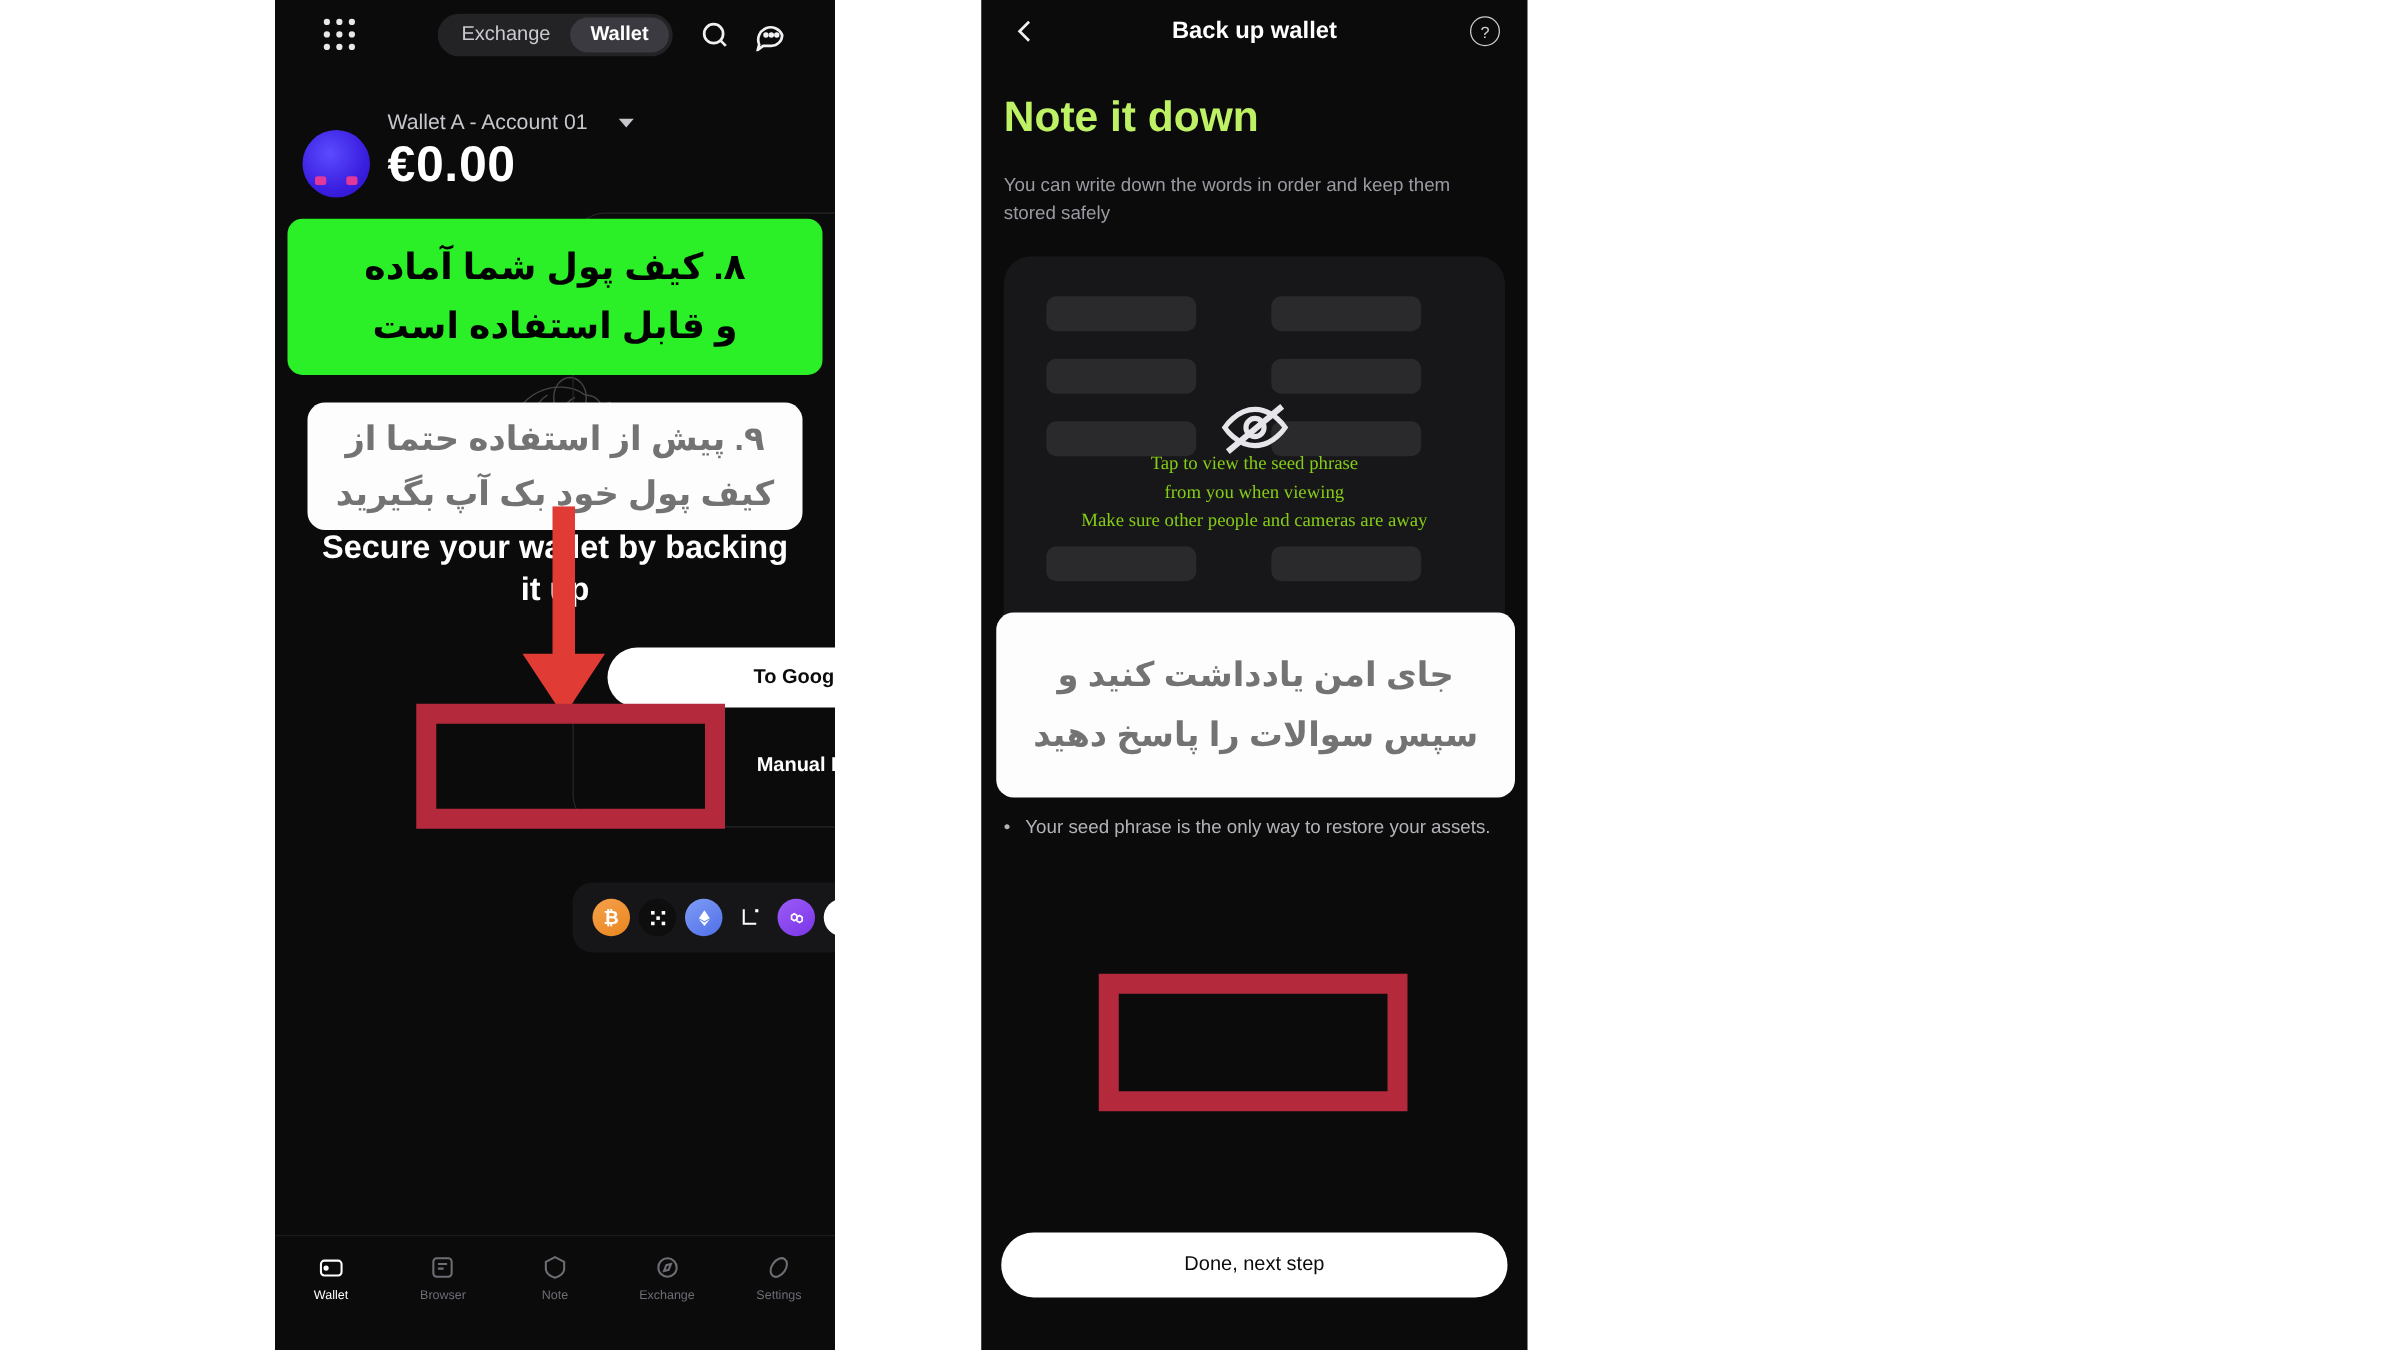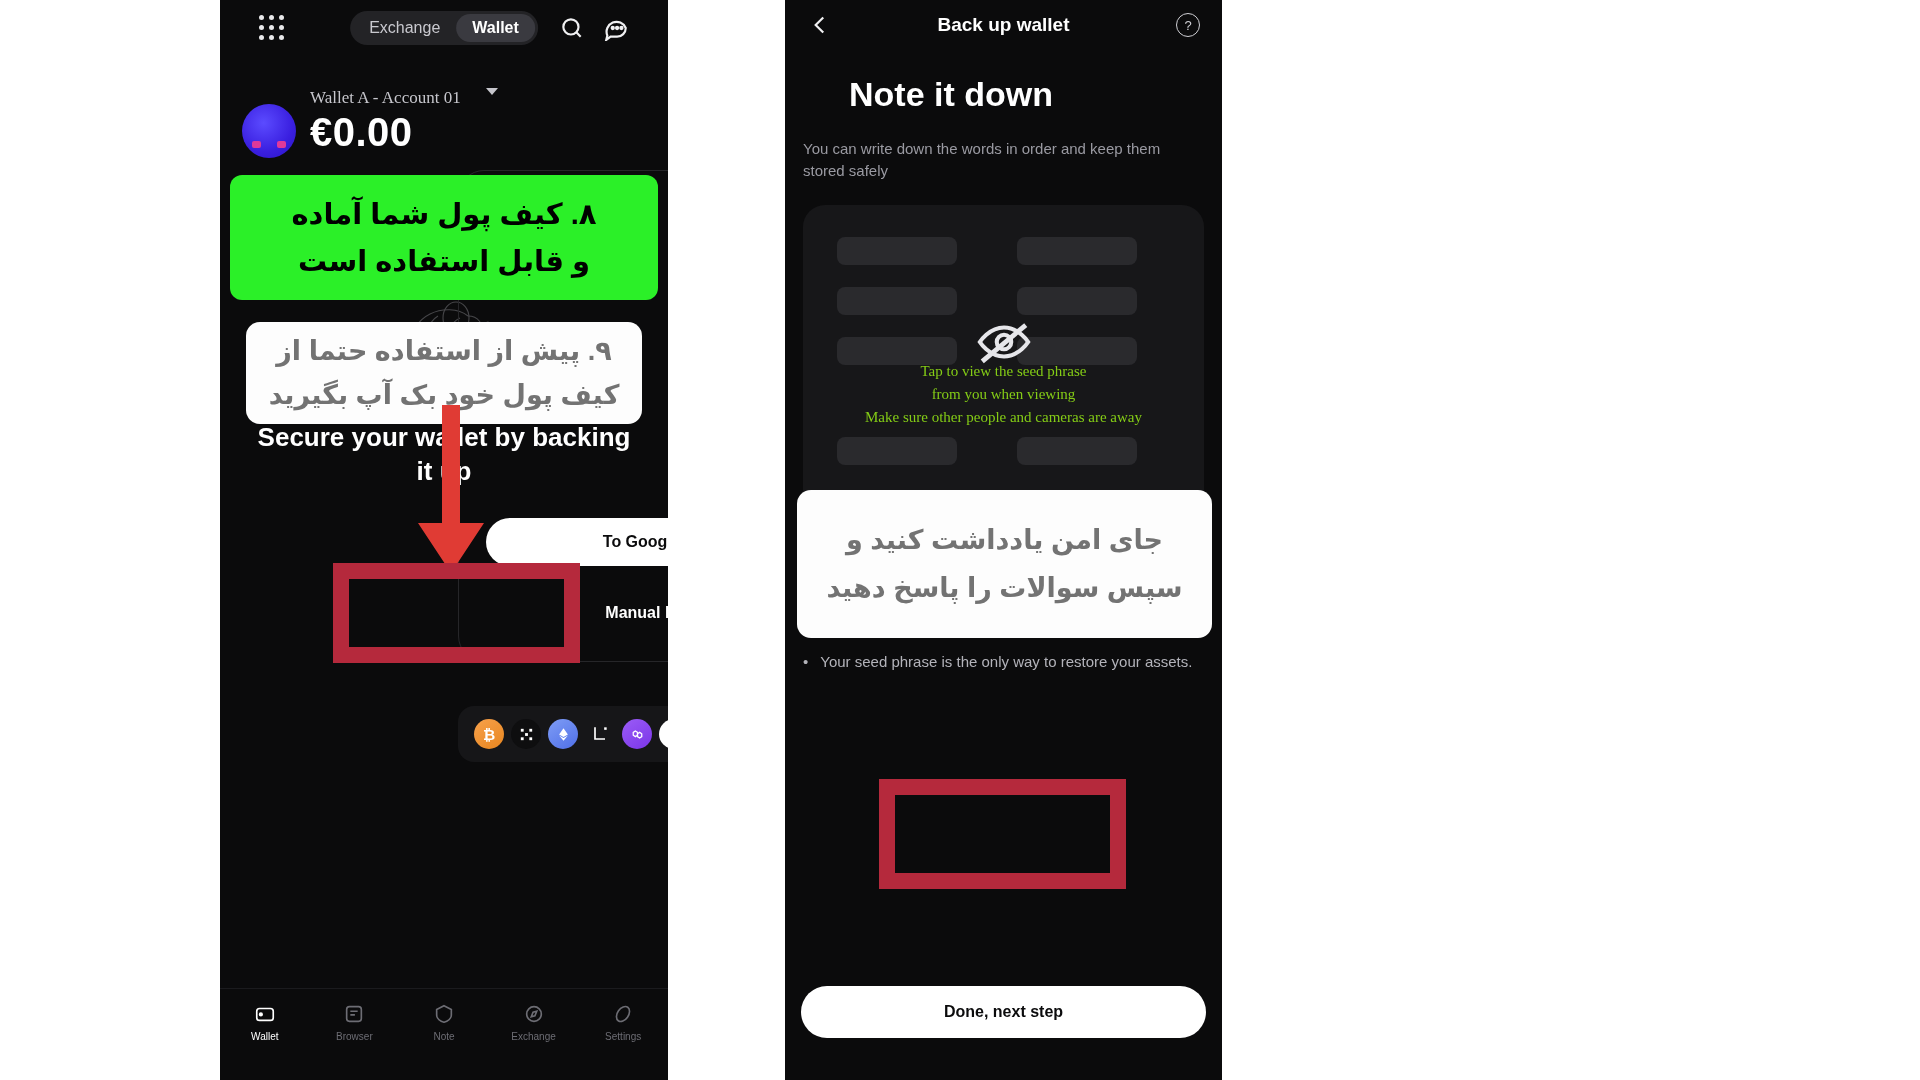--- a/index.html
+++ b/index.html
@@ -45,21 +45,21 @@
   .acct-row { position:absolute; top:88px; left:0; right:0; display:flex;
               align-items:flex-start; padding-left:22px; }
   .avatar { width:54px; height:54px; border-radius:50%; margin-top:16px;
             background: radial-gradient(circle at 40% 35%, #5b4bff 0%, #3a1fe0 60%, #2a12c7 100%);
             position:relative; overflow:hidden; flex:none; }
   .avatar::before { content:""; position:absolute; left:10px; bottom:10px; width:9px; height:7px;
             background:#e0399a; border-radius:2px; }
   .avatar::after  { content:""; position:absolute; right:10px; bottom:10px; width:9px; height:7px;
             background:#e0399a; border-radius:2px; }
   .acct-col { margin-left:14px; }
-  .acct-name { color:#c6c6cc; font-size:17px; display:flex; gap:25px;font-family:Liberation Serif, serif; }
+  .acct-name { color:#c6c6cc; font-size:17px; display:flex; align-items:center; gap:25px; }
   .caret { width:0;height:0;border-left:6px solid transparent;border-right:6px solid transparent;
            border-top:7px solid #c6c6cc; }
   .balance { color:#fff; font-size:40px; font-weight:700; letter-spacing:.5px; margin-top:2px; }
 
   .sketch { position:absolute; top:292px; left:0; right:0; height:60px; opacity:.55; }
 
   .secure-title {
     position:absolute; top:420px; left:36px; right:36px; text-align:center;
     color:#fff; font-size:26px; font-weight:700; line-height:34px;
   }
@@ -103,38 +103,38 @@
 
   
   .r-topbar { position:absolute; top:0; left:0; right:0; height:50px;
               display:flex; align-items:center; padding:4px 22px; }
   .r-title { position:absolute; left:0; right:0; text-align:center; color:#fff;
              font-size:19px; font-weight:700; pointer-events:none; }
   .help-ic { margin-left:auto; width:24px;height:24px;border-radius:50%;
              border:1.6px solid #cfcfd4; color:#cfcfd4; font-size:13px;
              display:flex;align-items:center;justify-content:center; }
 
-  .r-h1 { position:absolute; top:75px; left:18px; color:#ffffff; font-size:34px; font-weight:700;margin-left:46px; }
+  .r-h1 { position:absolute; top:75px; left:18px; color:#bef264; font-size:34px; font-weight:700; }
   .r-sub { position:absolute; top:138px; left:18px; right:22px; color:#9a9aa2;
            font-size:15px; line-height:22px; }
 
   .seedcard { position:absolute; top:205px; left:18px; right:18px; height:378px;
               background:#171719; border-radius:22px; overflow:hidden; }
   .seedph { position:absolute; background:#2a2a2d; border-radius:8px; height:28px; width:120px; }
   .eye { position:absolute; left:50%; top:108px; transform:translateX(-50%);
          width:58px; height:58px; color:#e6e6ea; }
   .seedmsg { position:absolute; left:14px; right:14px; top:155px; text-align:center;
              color:#84cc16; font-size:15px; line-height:23px;font-family:Liberation Serif, serif; }
 
   .bullet { position:absolute; top:650px; left:18px; right:28px; color:#b3b3ba;
             font-size:15px; line-height:23px; display:flex; gap:12px; }
   .bullet .dot { color:#b3b3ba; }
 
   .btn-done { position:absolute; left:16px; bottom:42px; width:405px; height:52px;
-              background:#fff; border-radius:26px; color:#0b0b0c; font-size:16px; font-weight:700;
+              background:#fff; border-radius:26px; color:#0b0b0c; font-size:16px; font-weight:400;
               display:flex; align-items:center; justify-content:center; }
 
   
   .green-banner {
     position:absolute; left:230px; top:175px; width:428px; height:125px;
     background:#2bf028; border-radius:12px;
     display:flex; flex-direction:column; align-items:center; justify-content:center;
     direction:rtl; z-index:40;
   }
   .green-banner div { color:#000; font-size:29px; font-weight:700; line-height:47px;

